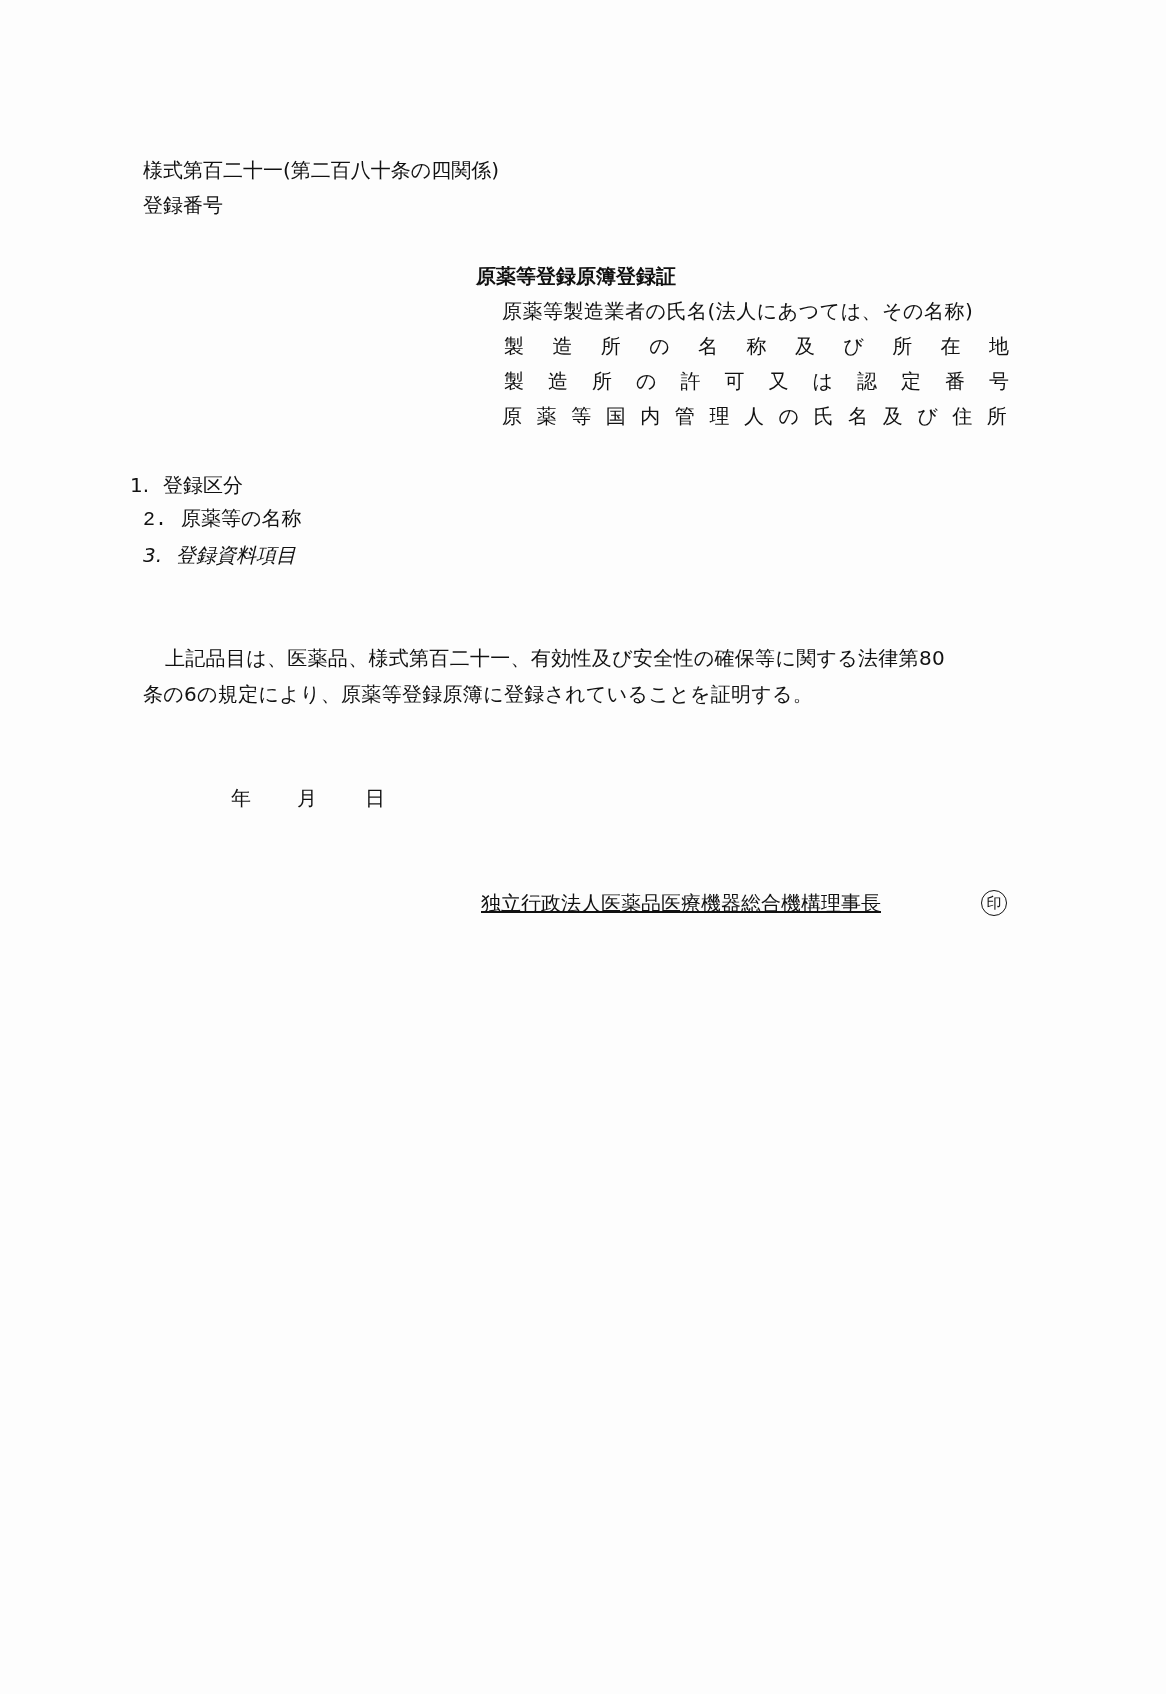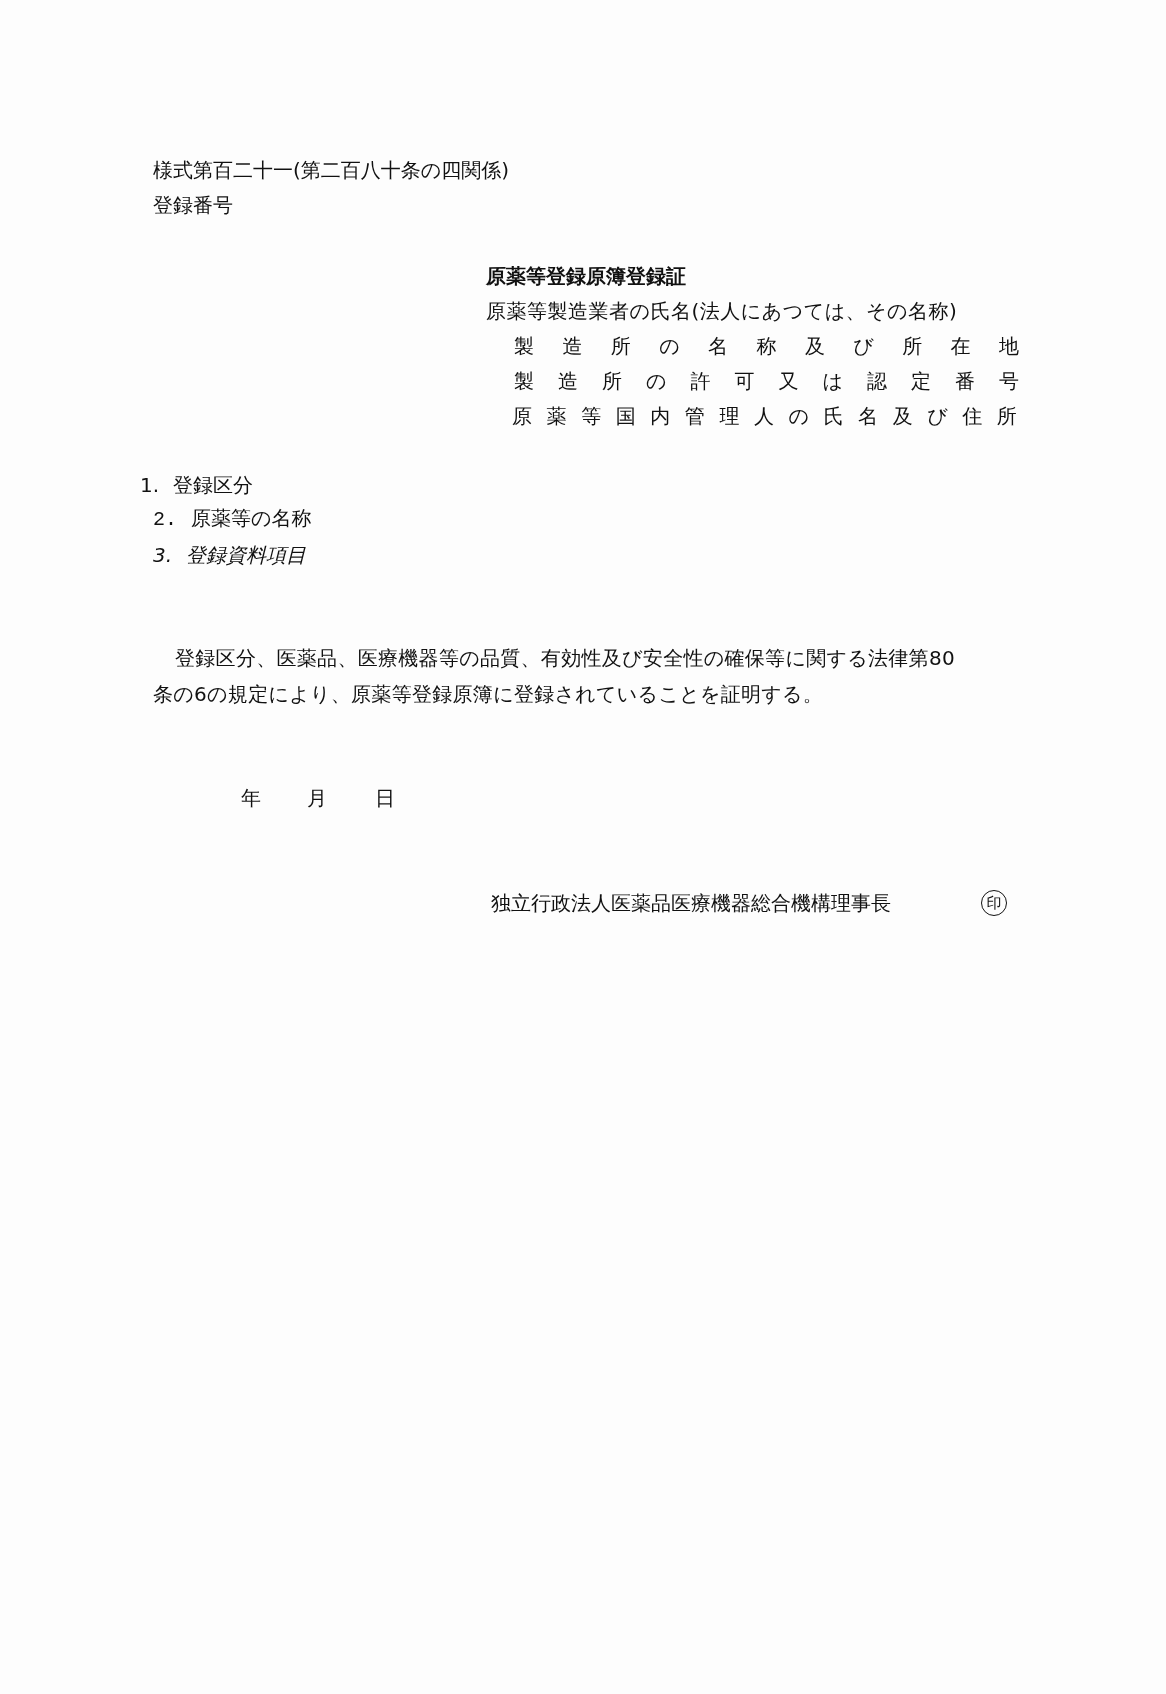--- a/index.html
+++ b/index.html
@@ -5,42 +5,42 @@
   html, body { margin: 0; padding: 0; }
   body {
     width: 1166px; height: 1694px;
     background: #fdfdfd;
     color: #111;
     font-family: "DejaVu Sans", "Liberation Sans", sans-serif;
     font-size: 20px;
     position: relative;
     overflow: hidden;
   }
-  .line { position: absolute; white-space: nowrap; line-height: 24px; margin-left: 10px; }
+  .line { position: absolute; white-space: nowrap; line-height: 24px; }
   .spread { display: flex; justify-content: space-between; width: 505px; }
   .spread span { display: inline-block; }
   .seal {
     position: absolute;
     width: 24px; height: 24px;
     border: 1.5px solid #111;
     border-radius: 50%;
     font-size: 15px;
     line-height: 24px;
     text-align: center;
   }
 </style>
 </head>
 <body>
 
 <div class="line" style="left:143px; top:158px;">様式第百二十一(第二百八十条の四関係)</div>
 <div class="line" style="left:143px; top:193px;">登録番号</div>
 
 <div class="line" style="left:476px; top:264px;font-weight:bold;">原薬等登録原簿登録証</div>
 
-<div class="line" style="left:476px; top:299px; letter-spacing:0.5px;">原薬等製造業者の氏名(法人にあつては、その名称)</div>
+<div class="line" style="left:502px; top:299px; letter-spacing:0.5px;">原薬等製造業者の氏名(法人にあつては、その名称)</div>
 <div class="line spread" style="left:504px; top:334px;">
     <span>製</span>
     <span>造</span>
     <span>所</span>
     <span>の</span>
     <span>名</span>
     <span>称</span>
     <span>及</span>
     <span>び</span>
     <span>所</span>
@@ -84,23 +84,23 @@
     <span>1.</span><span style="display:inline-block;width:14px;"></span><span>登録区分</span>
   </div>
   <div class="line" style="left:143px; top:508px;font-family:Liberation Mono, monospace;">
     <span>2.</span><span style="display:inline-block;width:14px;"></span><span>原薬等の名称</span>
   </div>
   <div class="line" style="left:143px; top:543px;font-style:italic;">
     <span>3.</span><span style="display:inline-block;width:14px;"></span><span>登録資料項目</span>
   </div>
 </div>
 
-<div class="line" style="left:165px; top:646px; letter-spacing:0.3px;">登録区分、医薬品、医療機器等の品質、有効性及び安全性の確保等に関する法律第80</div>
+<div class="line" style="left:165px; top:646px; letter-spacing:0.3px;">上記品目は、医薬品、様式第百二十一、有効性及び安全性の確保等に関する法律第80</div>
 <div class="line" style="left:143px; top:682px; letter-spacing:0.3px;">条の6の規定により、原薬等登録原簿に登録されていることを証明する。</div>
 
 <div>
   <span class="line" style="left:231px; top:786px;">年</span>
   <span class="line" style="left:297px; top:786px;">月</span>
   <span class="line" style="left:365px; top:786px;">日</span>
 </div>
 
-<div class="line" style="left:481px; top:891px;">独立行政法人医薬品医療機器総合機構理事長</div>
+<div class="line" style="left:481px; top:891px;text-decoration:underline;">独立行政法人医薬品医療機器総合機構理事長</div>
 <div class="seal" style="left:981px; top:890px;">印</div>
 
 </body></html>

